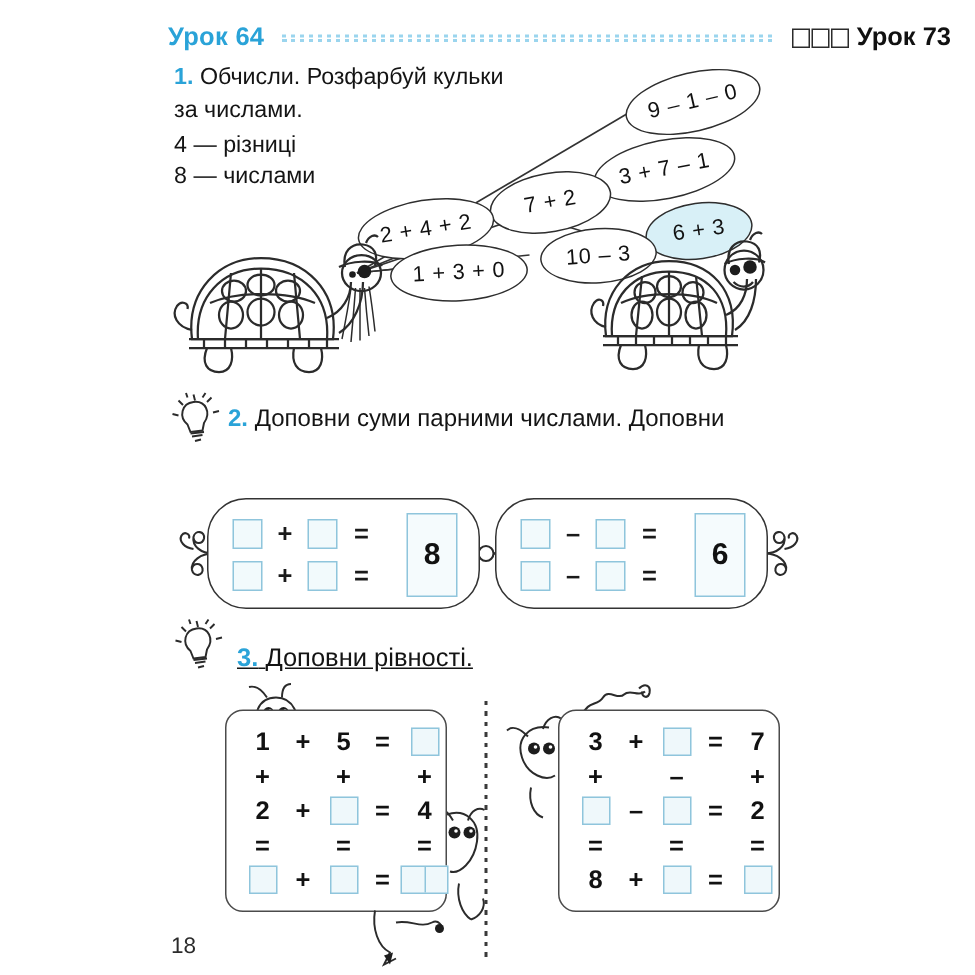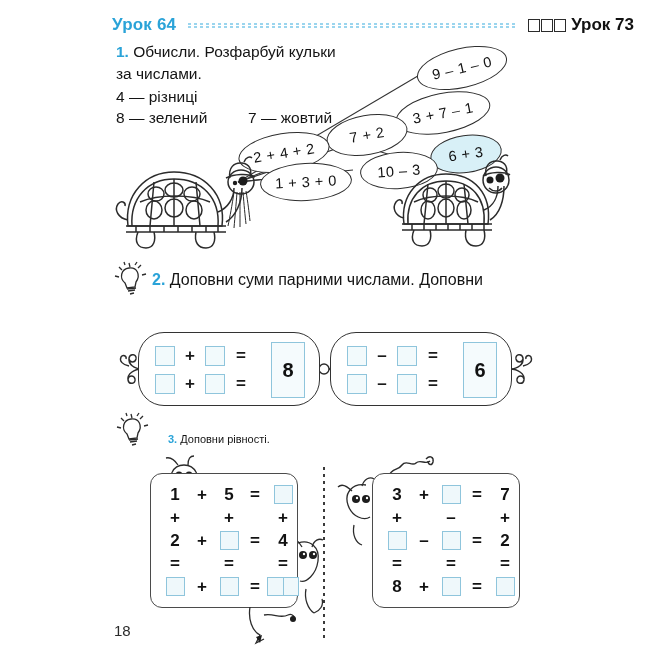--- a/index.html
+++ b/index.html
@@ -98,22 +98,22 @@
     position:absolute; right:14px; top:9px; width:34px; height:56px;
     border:1.3px solid #8fc5dc; background:#f5fbfd;
     display:flex; align-items:center; justify-content:center;
     font-size:20px; font-weight:bold; color:#111;
   }
   .curls { position:absolute; top:0; width:26px; height:82px; }
 
   
   .bulb3 { position:absolute; left:116px; top:415px; width:34px; height:32px; }
   .t3-text {
-    position:absolute; left:168px; top:428px;
-    font-size:11px; line-height:22px; color:#141414;
+    position:absolute; left:158px; top:428px;
+    font-size:17px; line-height:22px; color:#141414;text-decoration:underline;
   }
 
   .t3-wrap { position:absolute; left:110px; top:455px; width:430px; height:190px; }
   .grid-card {
     position:absolute; top:18px; width:148px; height:135px;
     border:1.7px solid #4b4b4b; border-radius:12px; background:#fff;
   }
   .grid-card.left { left:40px; }
   .grid-card.right { left:262px; }
   .grid-inner {
@@ -167,26 +167,21 @@
         <span class="lg-a">
           <span>4</span>
           <span>—</span>
           <span>різниці</span>
         </span>
       </div>
       <div class="legend-row">
         <span class="lg-a">
           <span>8</span>
           <span>—</span>
-          <span>зелений</span>
-        </span>
-        <span class="lg-b">
-          <span>7</span>
-          <span>—</span>
-          <span>жовтий</span>
+          <span>числами</span>
         </span>
       </div>
     </div>
   </div>
 
   <div class="balloons">
     <svg class="strings" viewBox="0 0 420 175">
       <g fill="none" stroke="#333" stroke-width="1.1">
         <path d="M128,152 L318,40"></path>
         <path d="M128,152 L296,95"></path>

